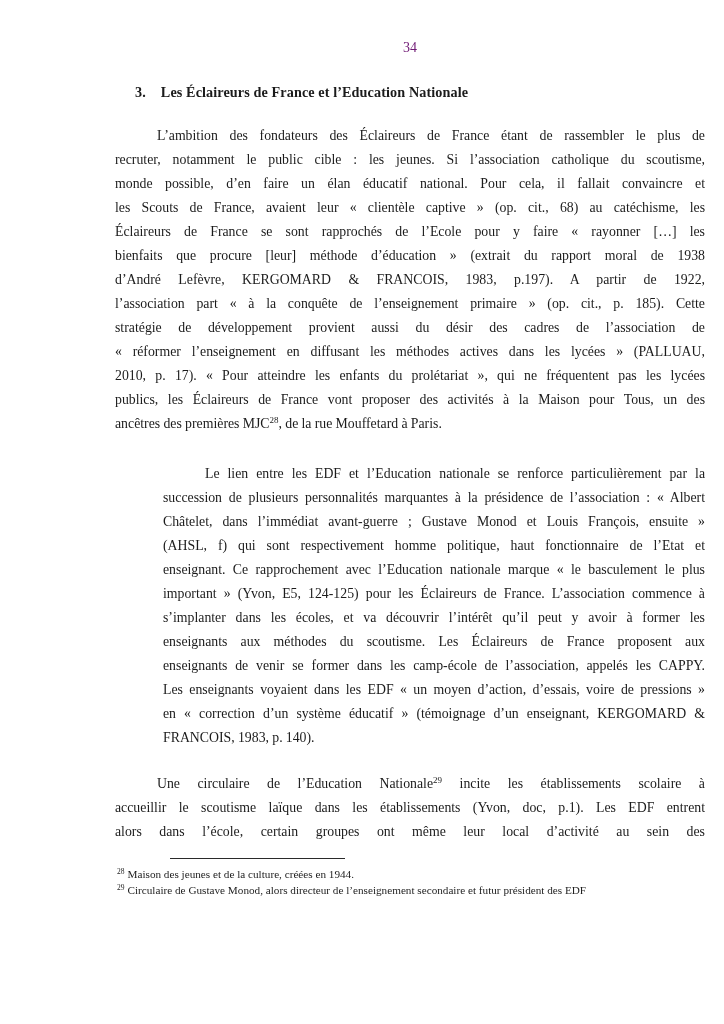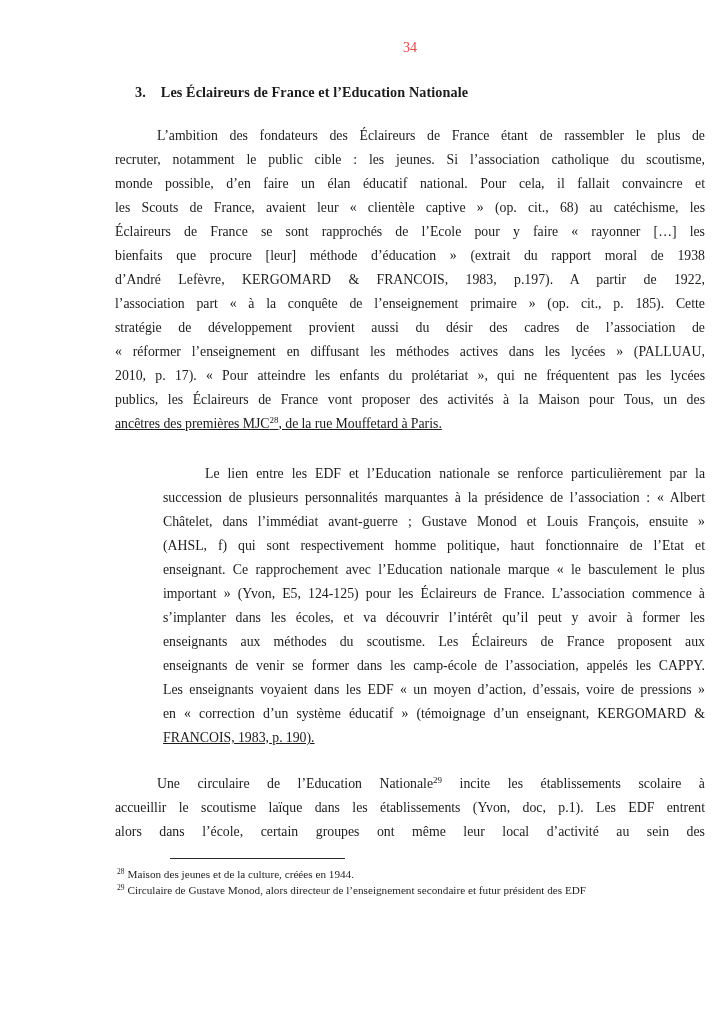--- a/index.html
+++ b/index.html
@@ -13,21 +13,21 @@
     font-family: "Liberation Serif", "DejaVu Serif", serif;
     overflow: hidden;
   }
   .page-number {
     position: absolute;
     top: 40px;
     left: 115px;
     width: 590px;
     text-align: center;
     font-size: 14px;
-    color: #ef4444;
+    color: #701a75;
   }
   .heading {
     position: absolute;
     top: 84px;
     left: 135px;
     font-size: 14.2px;
     font-weight: bold;
     letter-spacing: 0.1px;
   }
   .heading .h-num { display: inline-block; margin-right: 15px; }
@@ -46,21 +46,20 @@
     height: 24px;
     line-height: 24px;
     white-space: nowrap;
     text-align: justify;
     text-align-last: justify;
   }
   .line.indent { padding-left: 42px; }
   .line.endline {
     text-align: center;
     text-align-last: left;
-    text-decoration: underline;
   }
   sup.fn-ref {
     font-size: 9px;
     line-height: 0;
     vertical-align: baseline;
     position: relative;
     top: -5px;
   }
   .fn-sep {
     position: absolute;
@@ -114,21 +113,21 @@
       <div class="line">succession de plusieurs personnalités marquantes à la présidence de l’association : « Albert</div>
       <div class="line">Châtelet, dans l’immédiat avant-guerre ; Gustave Monod et Louis François, ensuite »</div>
       <div class="line">(AHSL, f) qui sont respectivement homme politique, haut fonctionnaire de l’Etat et</div>
       <div class="line">enseignant. Ce rapprochement avec l’Education nationale marque « le basculement le plus</div>
       <div class="line">important » (Yvon, E5, 124-125) pour les Éclaireurs de France. L’association commence à</div>
       <div class="line">s’implanter dans les écoles, et va découvrir l’intérêt qu’il peut y avoir à former les</div>
       <div class="line">enseignants aux méthodes du scoutisme. Les Éclaireurs de France proposent aux</div>
       <div class="line">enseignants de venir se former dans les camp-école de l’association, appelés les CAPPY.</div>
       <div class="line">Les enseignants voyaient dans les EDF « un moyen d’action, d’essais, voire de pressions »</div>
       <div class="line">en « correction d’un système éducatif » (témoignage d’un enseignant, KERGOMARD &amp;</div>
-      <div class="line endline">FRANCOIS, 1983, p. 190).</div>
+      <div class="line endline">FRANCOIS, 1983, p. 140).</div>
     </div>
 
     <div class="para para-3">
       <div class="line indent"><span>Une circulaire de l’Education Nationale</span><sup class="fn-ref">29</sup><span> incite les établissements scolaire à</span></div>
       <div class="line">accueillir le scoutisme laïque dans les établissements (Yvon, doc, p.1). Les EDF entrent</div>
       <div class="line">alors dans l’école, certain groupes ont même leur local d’activité au sein des</div>
     </div>
 
   </div>
 

